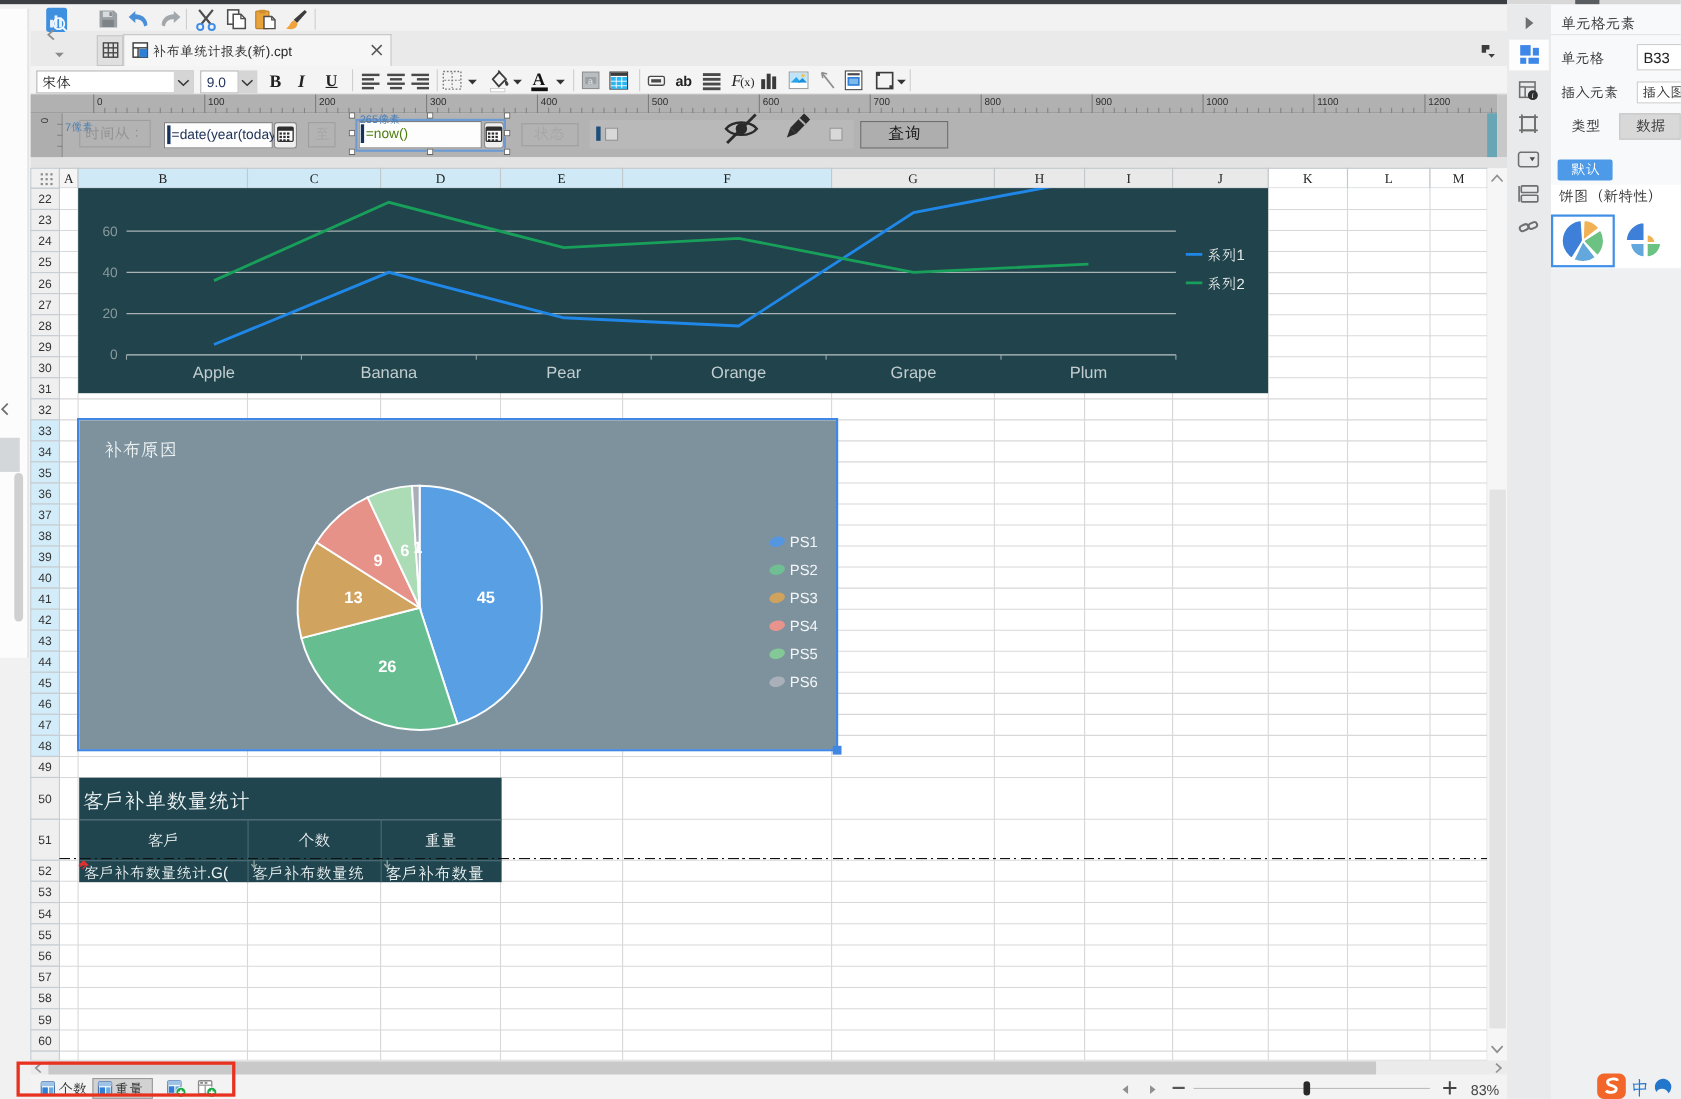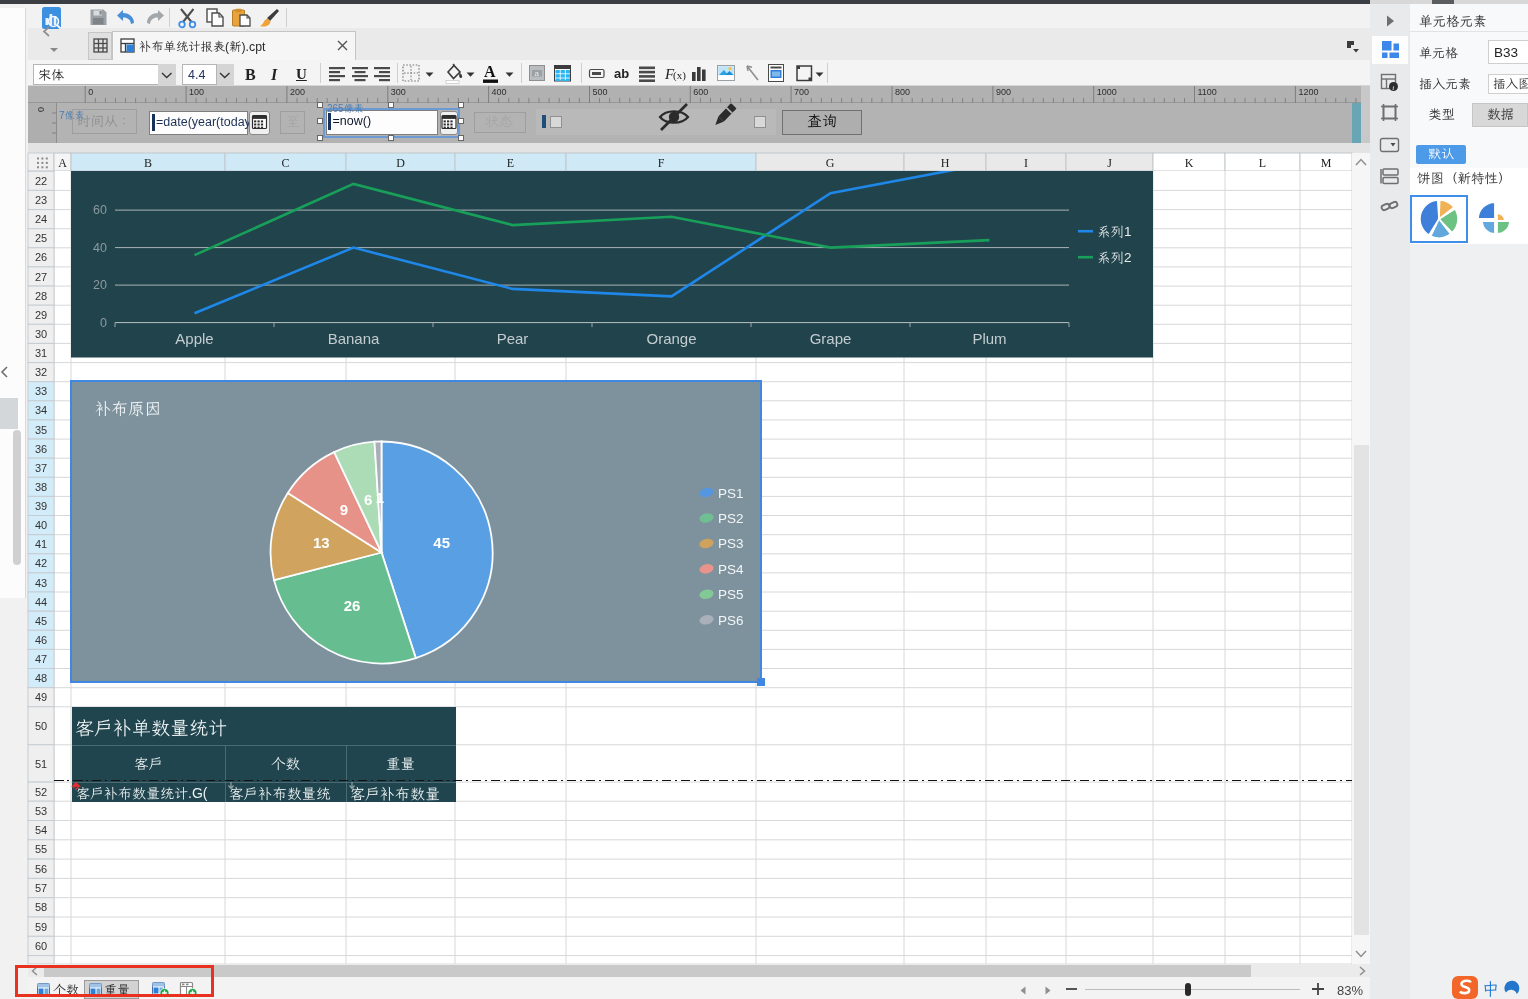--- a/index.html
+++ b/index.html
@@ -163,21 +163,21 @@
     <g fill="#222">
       <use href="#g5b8b" transform="translate(0.0,11.4) scale(0.0130,-0.0130)"></use>
       <use href="#g4f53" transform="translate(13.0,11.4) scale(0.0130,-0.0130)"></use>
     </g>
   </svg>
 <div class="ab" style="left:158px;top:64px;width:18px;height:21px;background:#d5d5d5"></div>
 <svg class="ab" style="left:161px;top:72px;width:11px;height:7px;" viewBox="0 0 11 7">
     <path d="M1 1 L5.7 5.5 L10.5 1" stroke="#333" stroke-width="1.4" fill="none"></path>
   </svg>
 <div class="ab" style="left:182px;top:64px;width:35px;height:21px;background:#fff;border:1px solid #b5b5b5"></div>
-<div class="ab" style="left:188px;top:68px;width:40px;height:14px;color:#25355e;font-size:12.5px">4.4</div>
+<div class="ab" style="left:188px;top:68px;width:40px;height:14px;color:#25355e;font-size:12.5px">9.0</div>
 <div class="ab" style="left:217px;top:64px;width:17px;height:21px;background:#d5d5d5"></div>
 <svg class="ab" style="left:219px;top:72px;width:11px;height:7px;" viewBox="0 0 11 7">
     <path d="M1 1 L5.7 5.5 L10.5 1" stroke="#333" stroke-width="1.4" fill="none"></path>
   </svg>
 <div class="ab" style="left:245px;top:66px;width:16px;height:17px;font-family:'Liberation Serif',serif;font-weight:bold;font-size:16px;color:#222">B</div>
 <div class="ab" style="left:271px;top:66px;width:12px;height:17px;font-family:'Liberation Serif',serif;font-style:italic;font-weight:bold;font-size:16px;color:#222">I</div>
 <div class="ab" style="left:296px;top:66px;width:16px;height:17px;font-family:'Liberation Serif',serif;font-weight:bold;font-size:15px;color:#222;text-decoration:underline">U</div>
 <div class="ab" style="left:320px;top:63px;width:1px;height:20px;background:#cfcfcf"></div>
 <svg class="ab" style="left:329px;top:65px;width:17px;height:17px;" viewBox="0 0 17 17">
     <rect x="0" y="2" width="16" height="2.2" fill="#4a4a4a"></rect>
@@ -485,21 +485,21 @@
   </svg>
 <div class="ab" style="left:280px;top:111px;width:25px;height:23px;border:1px solid #9e9e9e"></div>
 <svg class="ab" style="left:286px;top:113.5px;width:16px;height:17px" viewBox="0 0 16 17">
     <g fill="#a6a6a6">
       <use href="#g81f3" transform="translate(0.0,12.3) scale(0.0140,-0.0140)"></use>
     </g>
   </svg>
 <div class="ab" style="left:322.5px;top:107.5px;width:137px;height:30px;border:2px solid #6b9bd2"></div>
 <div class="ab" style="left:325.5px;top:110px;width:112px;height:25px;background:#fdfdfd;border:1px solid #7f7f7f"></div>
 <div class="ab" style="left:328px;top:113px;width:3px;height:17px;background:#16325c"></div>
-<div class="ab" style="left:332.5px;top:114px;width:100px;height:16px;font-size:12.5px;color:#0f172a">=now()</div>
+<div class="ab" style="left:332.5px;top:114px;width:100px;height:16px;font-size:12.5px;color:#4d7c0f">=now()</div>
 <svg class="ab" style="left:439.5px;top:110.5px;width:18px;height:24px;" viewBox="0 0 18 24">
     <rect x="0.5" y="0.5" width="17" height="23" rx="2.5" fill="#efefef" stroke="#8a8a8a"></rect>
 <rect x="2.0" y="4.5" width="14" height="13" rx="1" fill="#fdfdfd" stroke="#2e2e2e" stroke-width="1.2"></rect>
 <rect x="2.0" y="4.5" width="14" height="3.4" fill="#2e2e2e"></rect>
 <g fill="#2e2e2e">
       <rect x="3.5999999999999996" y="9.4" width="2.2" height="2.0"></rect>
       <rect x="7.0" y="9.4" width="2.2" height="2.0"></rect>
       <rect x="10.399999999999999" y="9.4" width="2.2" height="2.0"></rect>
       <rect x="3.5999999999999996" y="12.5" width="2.2" height="2.0"></rect>
       <rect x="7.0" y="12.5" width="2.2" height="2.0"></rect>

